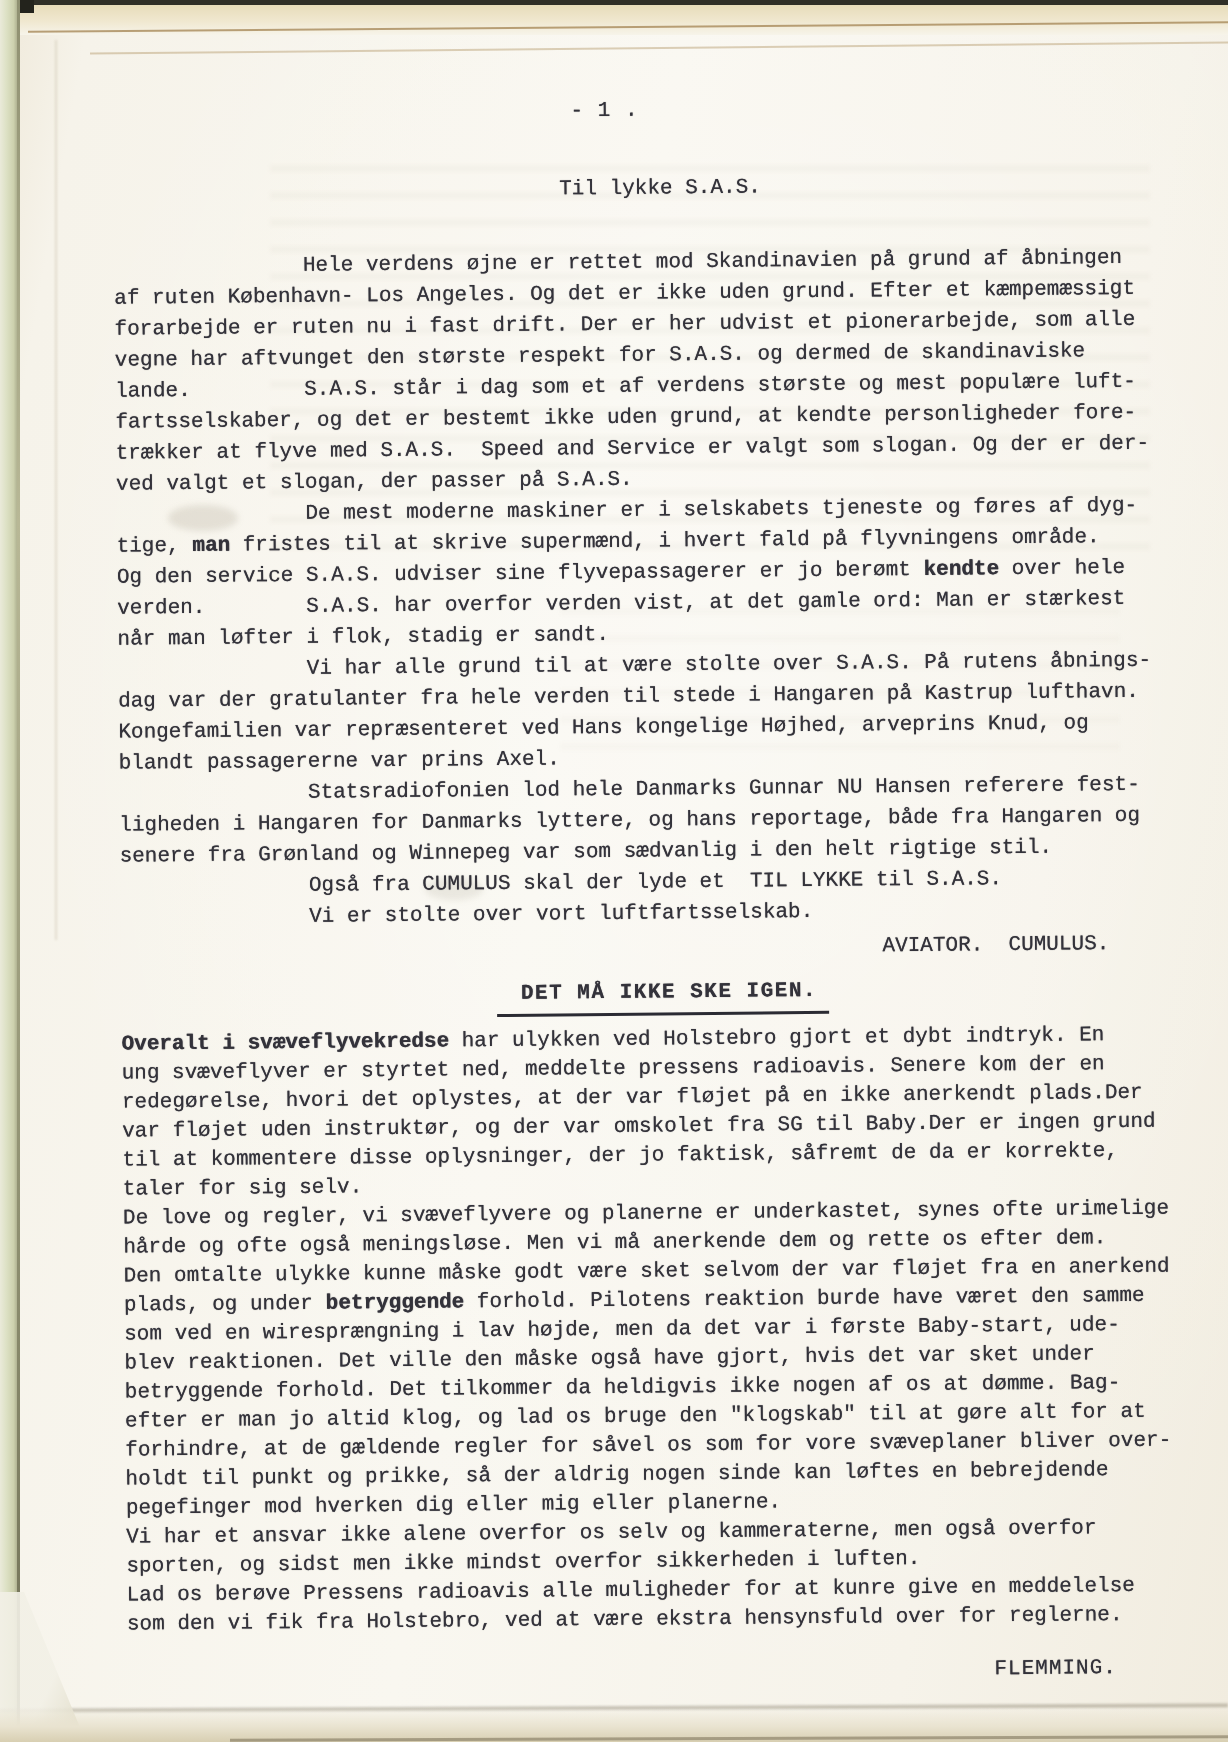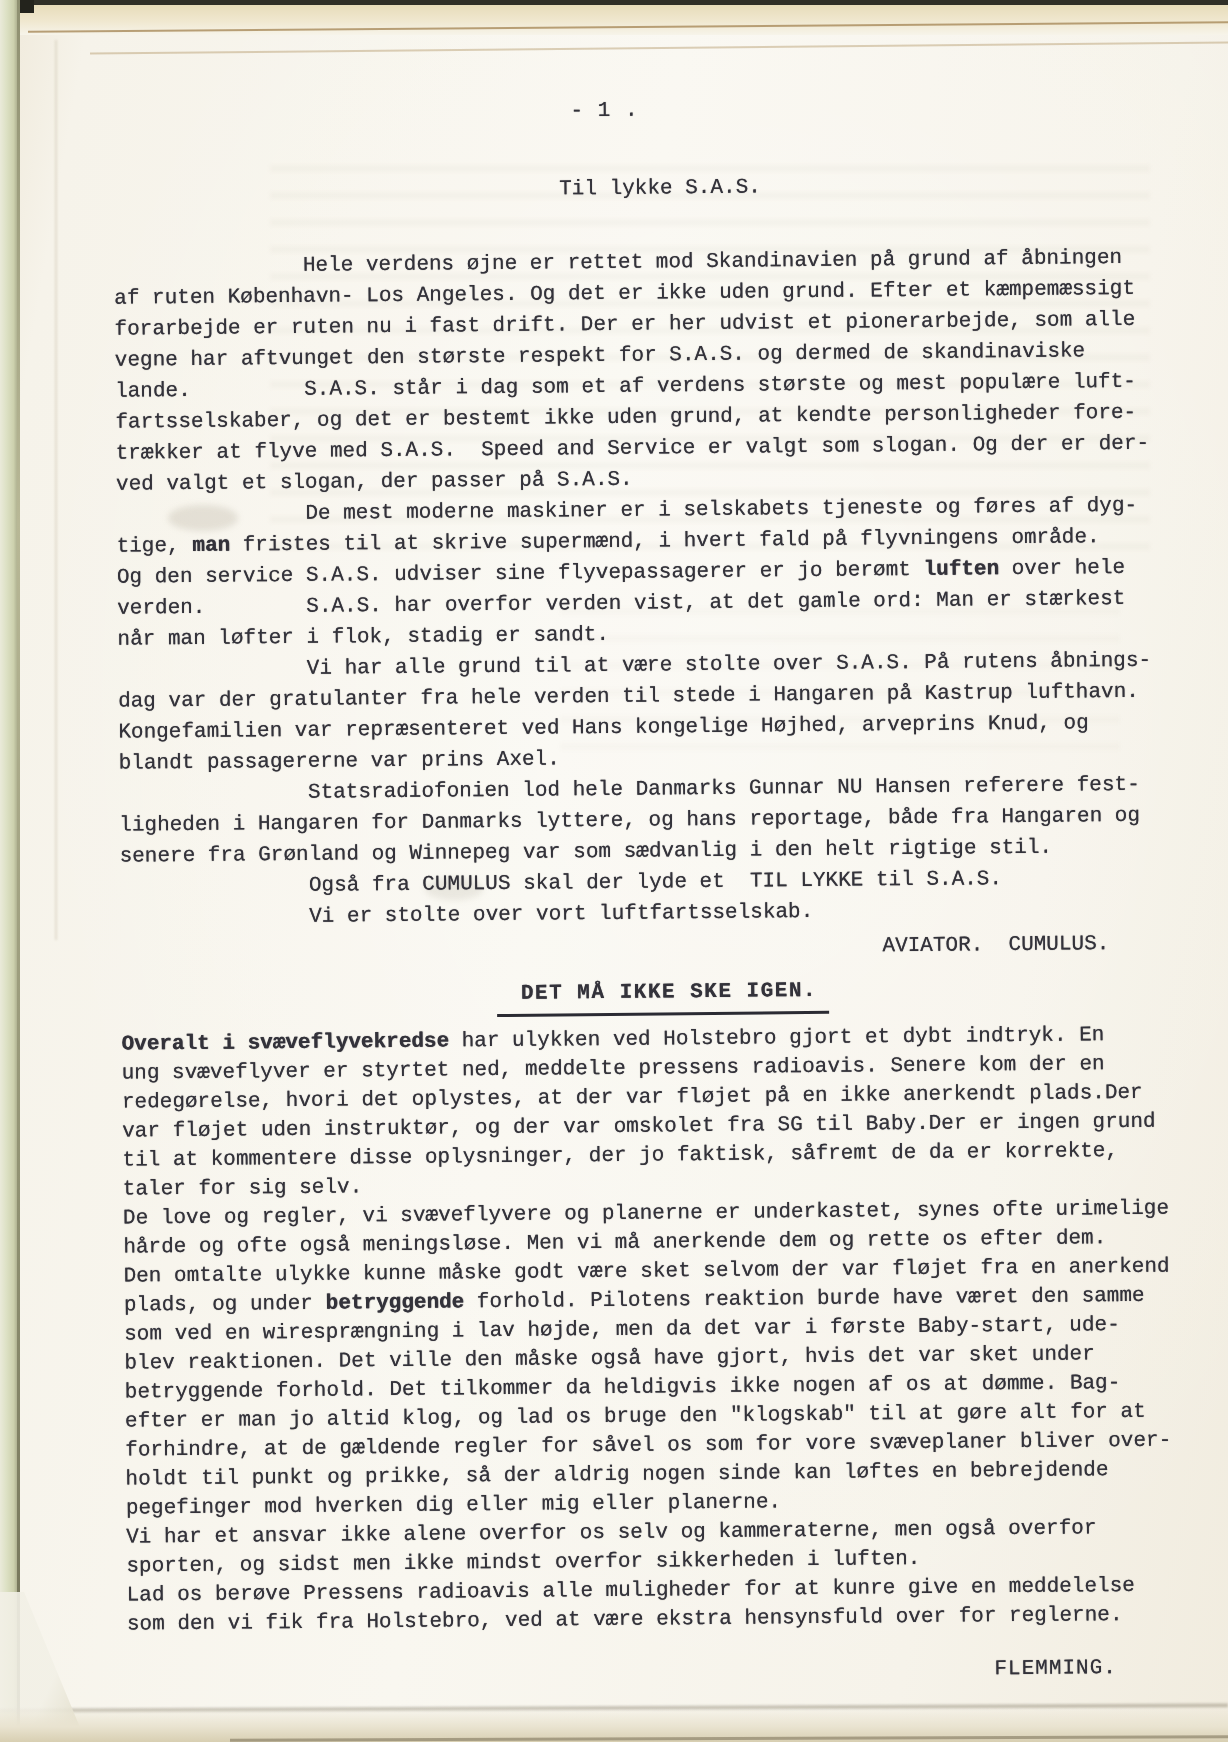--- a/index.html
+++ b/index.html
@@ -89,21 +89,21 @@
     <div class="abs body1"><span>               Hele verdens øjne er rettet mod Skandinavien på grund af åbningen
 af ruten København- Los Angeles. Og det er ikke uden grund. Efter et kæmpemæssigt
 forarbejde er ruten nu i fast drift. Der er her udvist et pionerarbejde, som alle
 vegne har aftvunget den største respekt for S.A.S. og dermed de skandinaviske
 lande.         S.A.S. står i dag som et af verdens største og mest populære luft-
 fartsselskaber, og det er bestemt ikke uden grund, at kendte personligheder fore-
 trækker at flyve med S.A.S.  Speed and Service er valgt som slogan. Og der er der-
 ved valgt et slogan, der passer på S.A.S.
                De mest moderne maskiner er i selskabets tjeneste og føres af dyg-
 tige, </span><span class="b">man</span><span> fristes til at skrive supermænd, i hvert fald på flyvningens område.
-Og den service S.A.S. udviser sine flyvepassagerer er jo berømt </span><span class="b">luften</span><span> over hele
+Og den service S.A.S. udviser sine flyvepassagerer er jo berømt </span><span class="b">kendte</span><span> over hele
 verden.        S.A.S. har overfor verden vist, at det gamle ord: Man er stærkest
 når man løfter i flok, stadig er sandt.
                Vi har alle grund til at være stolte over S.A.S. På rutens åbnings-
 dag var der gratulanter fra hele verden til stede i Hangaren på Kastrup lufthavn.
 Kongefamilien var repræsenteret ved Hans kongelige Højhed, arveprins Knud, og
 blandt passagererne var prins Axel.
                Statsradiofonien lod hele Danmarks Gunnar NU Hansen referere fest-
 ligheden i Hangaren for Danmarks lyttere, og hans reportage, både fra Hangaren og
 senere fra Grønland og Winnepeg var som sædvanlig i den helt rigtige stil.
                Også fra CUMULUS skal der lyde et  TIL LYKKE til S.A.S.

